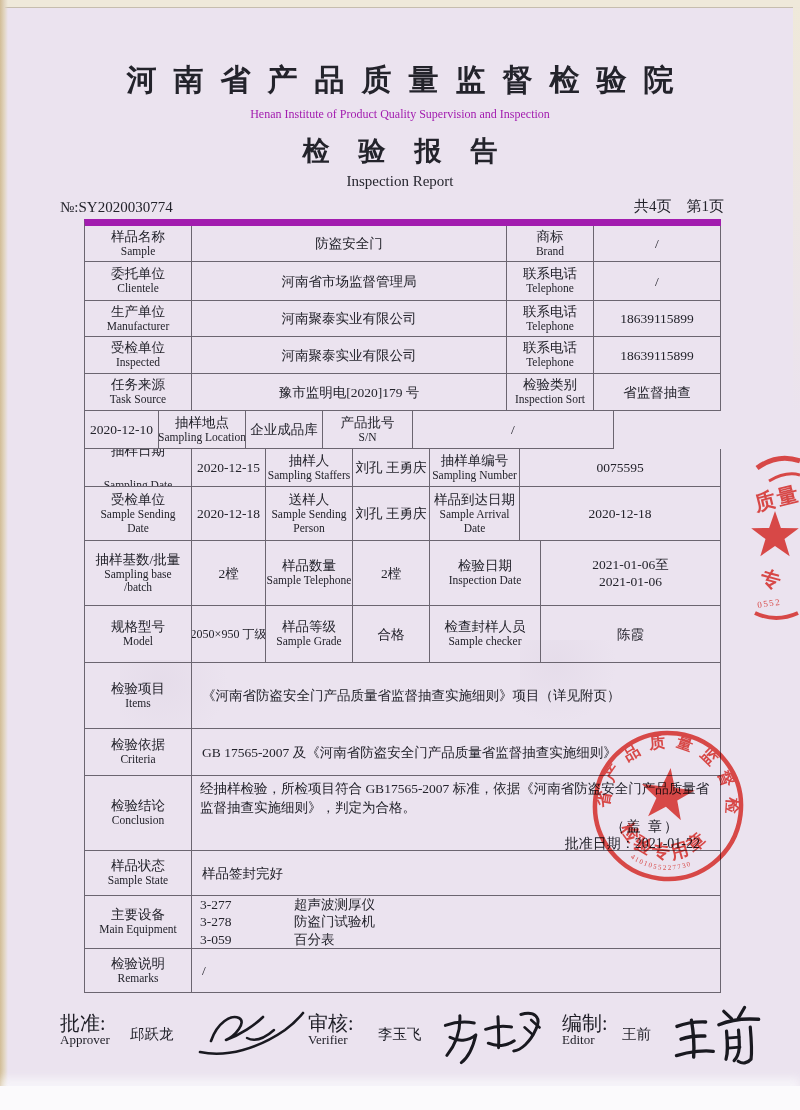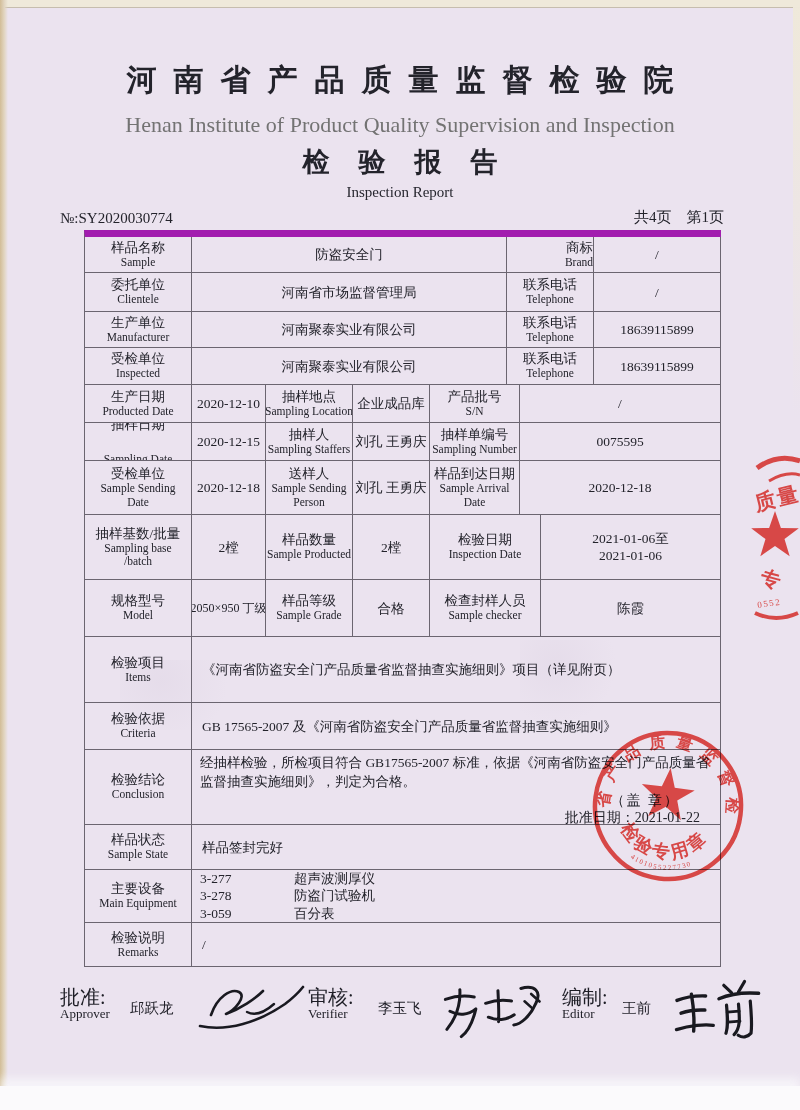--- a/index.html
+++ b/index.html
@@ -12,21 +12,21 @@
              background:linear-gradient(90deg,#d2bd97,#e2d6c2 55%,rgba(226,214,194,0));}
   .edge-right{position:absolute;top:0;right:0;width:7px;height:420px;
               background:linear-gradient(180deg,#efe9da,rgba(239,233,218,0));}
   .edge-bottom{position:absolute;left:0;right:0;bottom:0;height:24px;background:#fbfafc;
                box-shadow:0 -8px 10px rgba(250,250,252,.75);}
   .stain{position:absolute;pointer-events:none;opacity:.5;
      background:radial-gradient(circle at 30% 30%, rgba(190,175,200,.25), rgba(190,175,200,0) 60%);}
   
   .header{padding-top:62px;text-align:center;}
   .org-cn{font-size:30px;font-weight:bold;letter-spacing:17px;padding-left:17px;line-height:36px;color:#23232b;}
-  .org-en{font-size:22px;line-height:24px;margin-top:15px;color:#737373;}
+  .org-en{font-size:12px;line-height:24px;margin-top:4px;color:#a21caf;}
   .title-cn{font-size:27px;font-weight:bold;letter-spacing:29px;padding-left:29px;line-height:34px;margin-top:8px;color:#23232b;}
   .title-en{font-size:15px;line-height:20px;margin-top:3px;}
   .no-row{display:flex;justify-content:space-between;align-items:flex-end;
           margin:6px 76px 3px 60px;font-size:15px;color:#23232b;}
   
   .report-table{position:relative;margin-left:84px;width:636px;
                 border-top:7px solid #a21caf;border-left:1px solid #6b6570;
                 font-size:13.5px;color:#23232b;}
   .t-row{display:flex;}
   .t-cell{box-sizing:border-box;border-right:1px solid #6b6570;border-bottom:1px solid #6b6570;
@@ -78,43 +78,48 @@
 
   <div class="no-row">
     <span>№:SY2020030774</span>
     <span>共4页　第1页</span>
   </div>
 
   <div class="report-table">
       <div class="t-row r0" style="height: 36px;">
         <div class="t-cell c0 label" style="width: 107px; height: 36px;"><div class="cn">样品名称</div><div class="en">Sample</div></div>
         <div class="t-cell c1 value" style="width: 315px; height: 36px;">防盗安全门</div>
-        <div class="t-cell c2 label" style="width: 87px; height: 36px; align-items: flex-end;"><div class="cn">商标</div><div class="en">Brand</div></div>
+        <div class="t-cell c2 label" style="width: 87px; height: 36px;"><div class="cn">商标</div><div class="en">Brand</div></div>
         <div class="t-cell c3 value" style="width: 127px; height: 36px;">/</div>
       </div>
       <div class="t-row r1" style="height: 39px;">
         <div class="t-cell c0 label" style="width: 107px; height: 39px;"><div class="cn">委托单位</div><div class="en">Clientele</div></div>
         <div class="t-cell c1 value" style="width: 315px; height: 39px;">河南省市场监督管理局</div>
         <div class="t-cell c2 label" style="width: 87px; height: 39px;"><div class="cn">联系电话</div><div class="en">Telephone</div></div>
         <div class="t-cell c3 value" style="width: 127px; height: 39px;">/</div>
       </div>
       <div class="t-row r2" style="height: 36px;">
         <div class="t-cell c0 label" style="width: 107px; height: 36px;"><div class="cn">生产单位</div><div class="en">Manufacturer</div></div>
         <div class="t-cell c1 value" style="width: 315px; height: 36px;">河南聚泰实业有限公司</div>
         <div class="t-cell c2 label" style="width: 87px; height: 36px;"><div class="cn">联系电话</div><div class="en">Telephone</div></div>
         <div class="t-cell c3 value" style="width: 127px; height: 36px;">18639115899</div>
       </div>
       <div class="t-row r3" style="height: 37px;">
         <div class="t-cell c0 label" style="width: 107px; height: 37px;"><div class="cn">受检单位</div><div class="en">Inspected</div></div>
         <div class="t-cell c1 value" style="width: 315px; height: 37px;">河南聚泰实业有限公司</div>
         <div class="t-cell c2 label" style="width: 87px; height: 37px;"><div class="cn">联系电话</div><div class="en">Telephone</div></div>
         <div class="t-cell c3 value" style="width: 127px; height: 37px;">18639115899</div>
       </div>
+      <div class="t-row r4" style="height: 37px;">
+        <div class="t-cell c0 label" style="width: 107px; height: 37px;"><div class="cn">任务来源</div><div class="en">Task Source</div></div>
+        <div class="t-cell c1 value" style="width: 315px; height: 37px;">豫市监明电[2020]179 号</div>
+        <div class="t-cell c2 label" style="width: 87px; height: 37px;"><div class="cn">检验类别</div><div class="en">Inspection Sort</div></div>
+        <div class="t-cell c3 value" style="width: 127px; height: 37px;">省监督抽查</div>
+      </div>
       <div class="t-row r5" style="height: 38px;">
-        <div class="t-cell c0 label" style="width: 107px; height: 38px;"><div class="cn">生产日期</div><div class="en">Producted Date</div></div>
         <div class="t-cell c1 value" style="width: 74px; height: 38px;">2020-12-10</div>
         <div class="t-cell c2 label" style="width: 87px; height: 38px;"><div class="cn">抽样地点</div><div class="en">Sampling Location</div></div>
         <div class="t-cell c3 value" style="width: 77px; height: 38px;">企业成品库</div>
         <div class="t-cell c4 label" style="width: 90px; height: 38px;"><div class="cn">产品批号</div><div class="en">S/N</div></div>
         <div class="t-cell c5 value" style="width: 201px; height: 38px;">/</div>
       </div>
       <div class="t-row r6" style="height: 38px;">
         <div class="t-cell c0 label" style="width: 107px; height: 38px; gap: 20px;"><div class="cn">抽样日期</div><div class="en">Sampling Date</div></div>
         <div class="t-cell c1 value" style="width: 74px; height: 38px;">2020-12-15</div>
         <div class="t-cell c2 label" style="width: 87px; height: 38px;"><div class="cn">抽样人</div><div class="en">Sampling Staffers</div></div>
@@ -126,21 +131,21 @@
         <div class="t-cell c0 label" style="width: 107px; height: 54px;"><div class="cn">受检单位</div><div class="en">Sample Sending</div><div class="en">Date</div></div>
         <div class="t-cell c1 value" style="width: 74px; height: 54px;">2020-12-18</div>
         <div class="t-cell c2 label" style="width: 87px; height: 54px;"><div class="cn">送样人</div><div class="en">Sample Sending</div><div class="en">Person</div></div>
         <div class="t-cell c3 value" style="width: 77px; height: 54px;">刘孔 王勇庆</div>
         <div class="t-cell c4 label" style="width: 90px; height: 54px;"><div class="cn">样品到达日期</div><div class="en">Sample Arrival</div><div class="en">Date</div></div>
         <div class="t-cell c5 value" style="width: 201px; height: 54px;">2020-12-18</div>
       </div>
       <div class="t-row r8" style="height: 65px;">
         <div class="t-cell c0 label" style="width: 107px; height: 65px;"><div class="cn">抽样基数/批量</div><div class="en">Sampling base</div><div class="en">/batch</div></div>
         <div class="t-cell c1 value" style="width: 74px; height: 65px;">2樘</div>
-        <div class="t-cell c2 label" style="width: 87px; height: 65px;"><div class="cn">样品数量</div><div class="en">Sample Producted</div></div>
+        <div class="t-cell c2 label" style="width: 87px; height: 65px;"><div class="cn">样品数量</div><div class="en">Sample Telephone</div></div>
         <div class="t-cell c3 value" style="width: 77px; height: 65px;">2樘</div>
         <div class="t-cell c4 label" style="width: 111px; height: 65px;"><div class="cn">检验日期</div><div class="en">Inspection Date</div></div>
         <div class="t-cell c5 value" style="width: 180px; height: 65px;">2021-01-06至
 2021-01-06</div>
       </div>
       <div class="t-row r9" style="height: 57px;">
         <div class="t-cell c0 label" style="width: 107px; height: 57px;"><div class="cn">规格型号</div><div class="en">Model</div></div>
         <div class="t-cell c1 value" style="width: 74px; height: 57px;">2050×950 丁级</div>
         <div class="t-cell c2 label" style="width: 87px; height: 57px;"><div class="cn">样品等级</div><div class="en">Sample Grade</div></div>
         <div class="t-cell c3 value" style="width: 77px; height: 57px;">合格</div>

